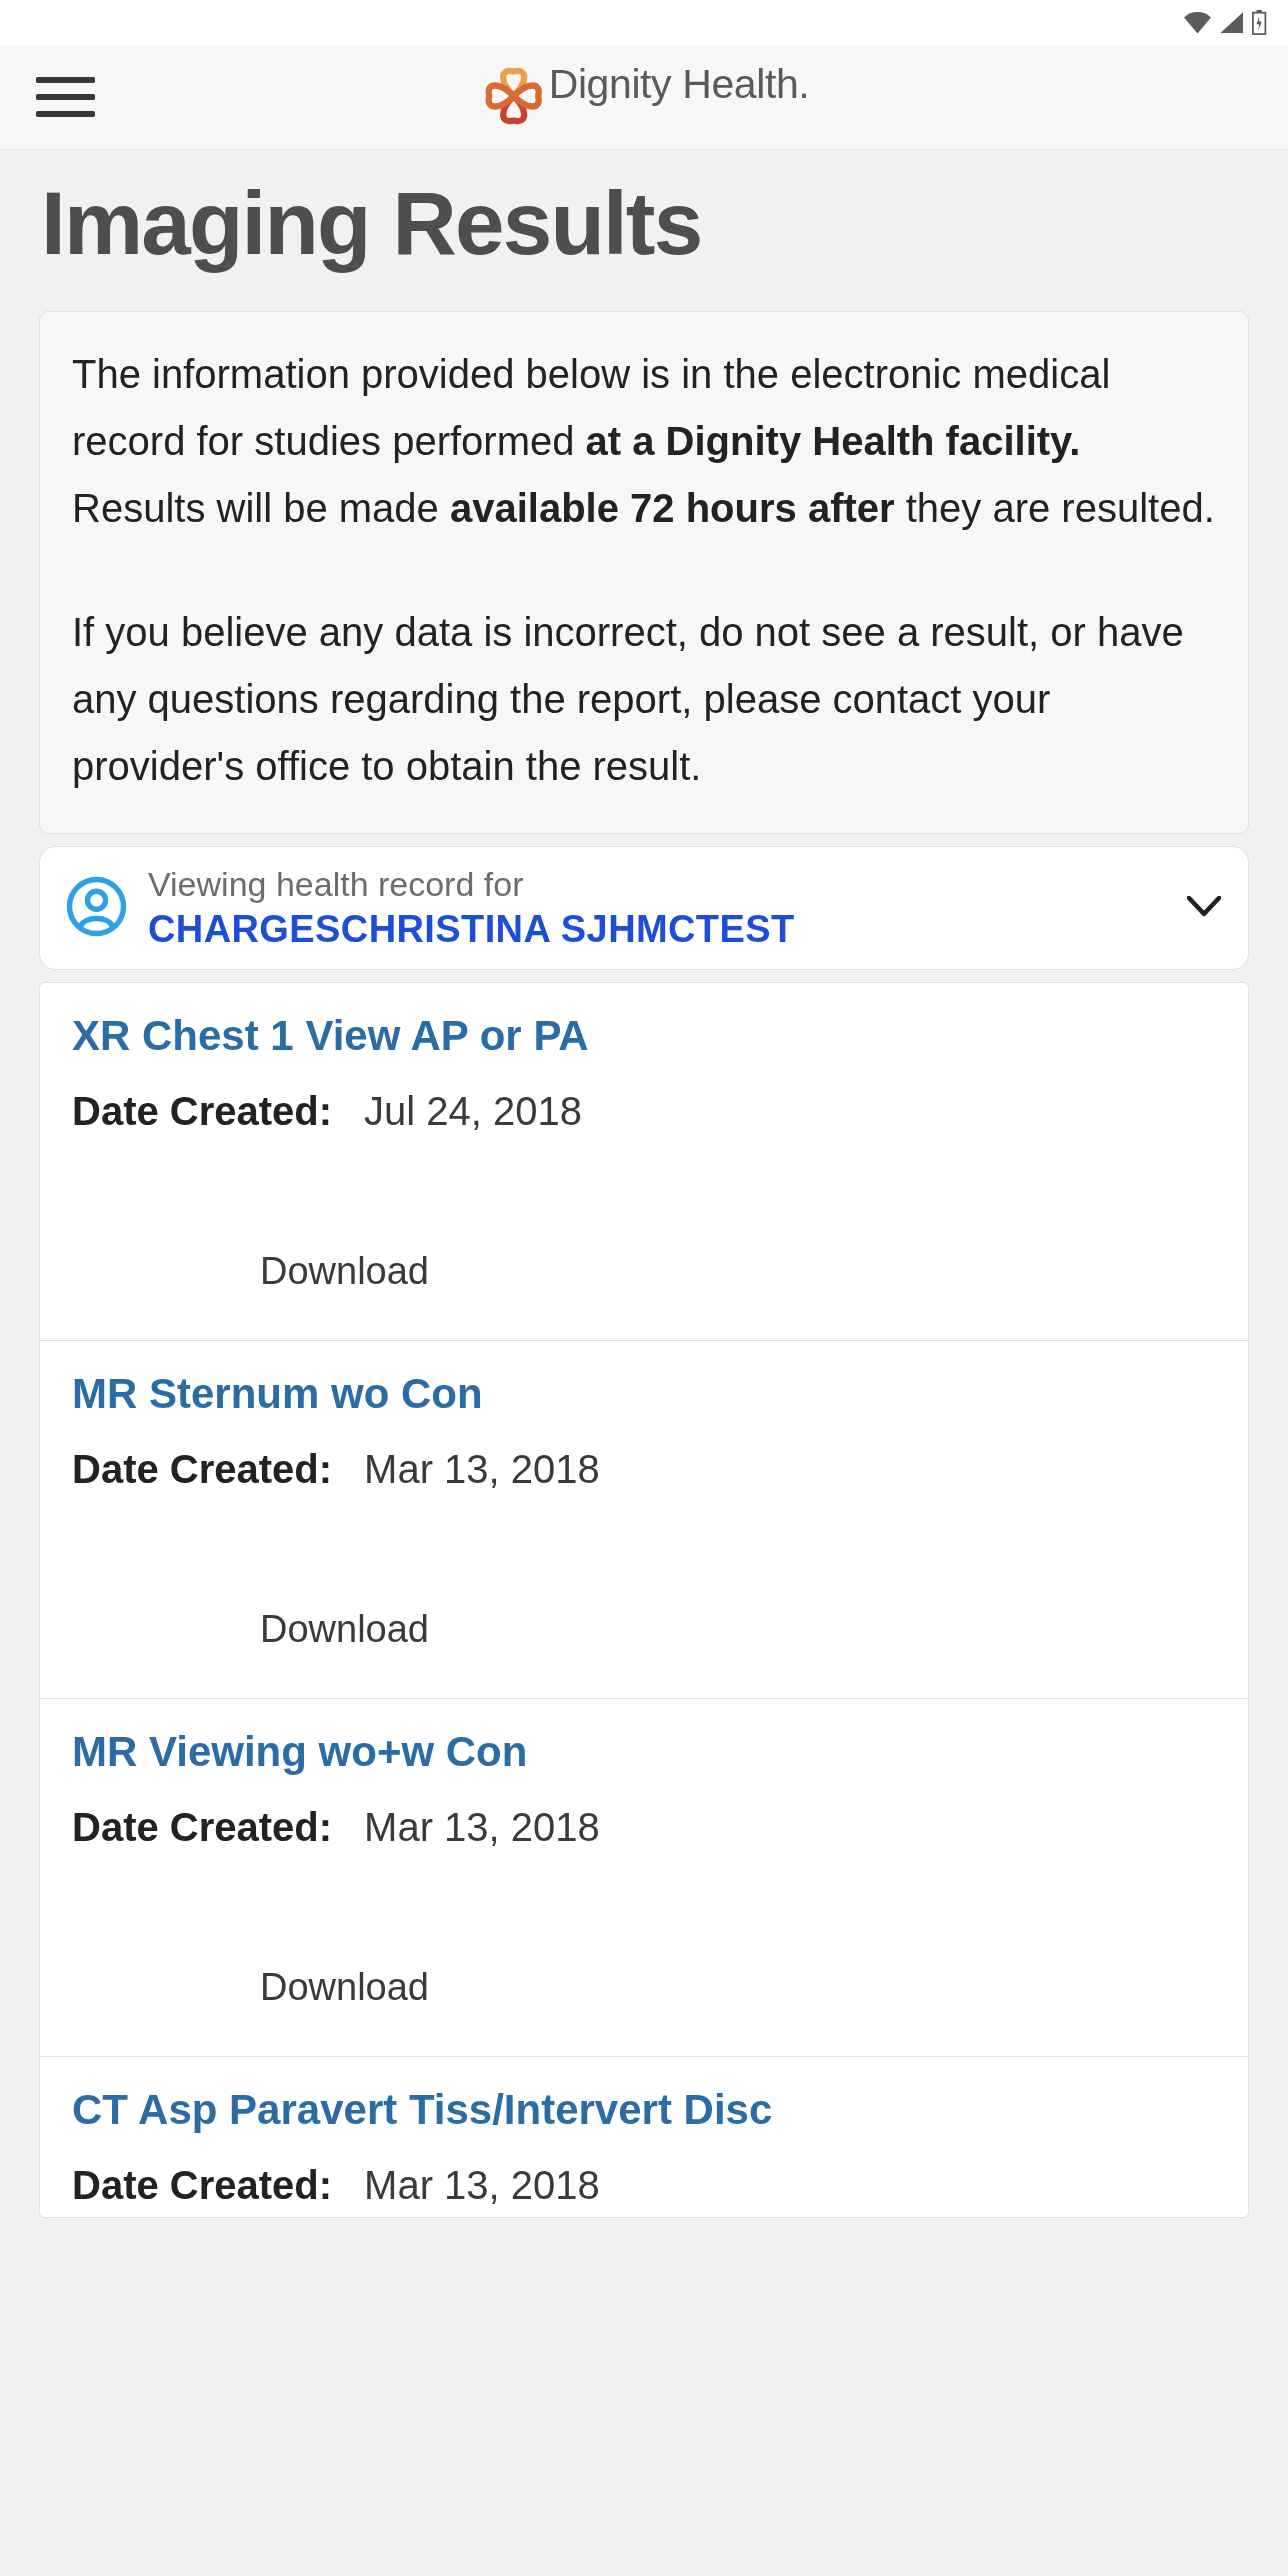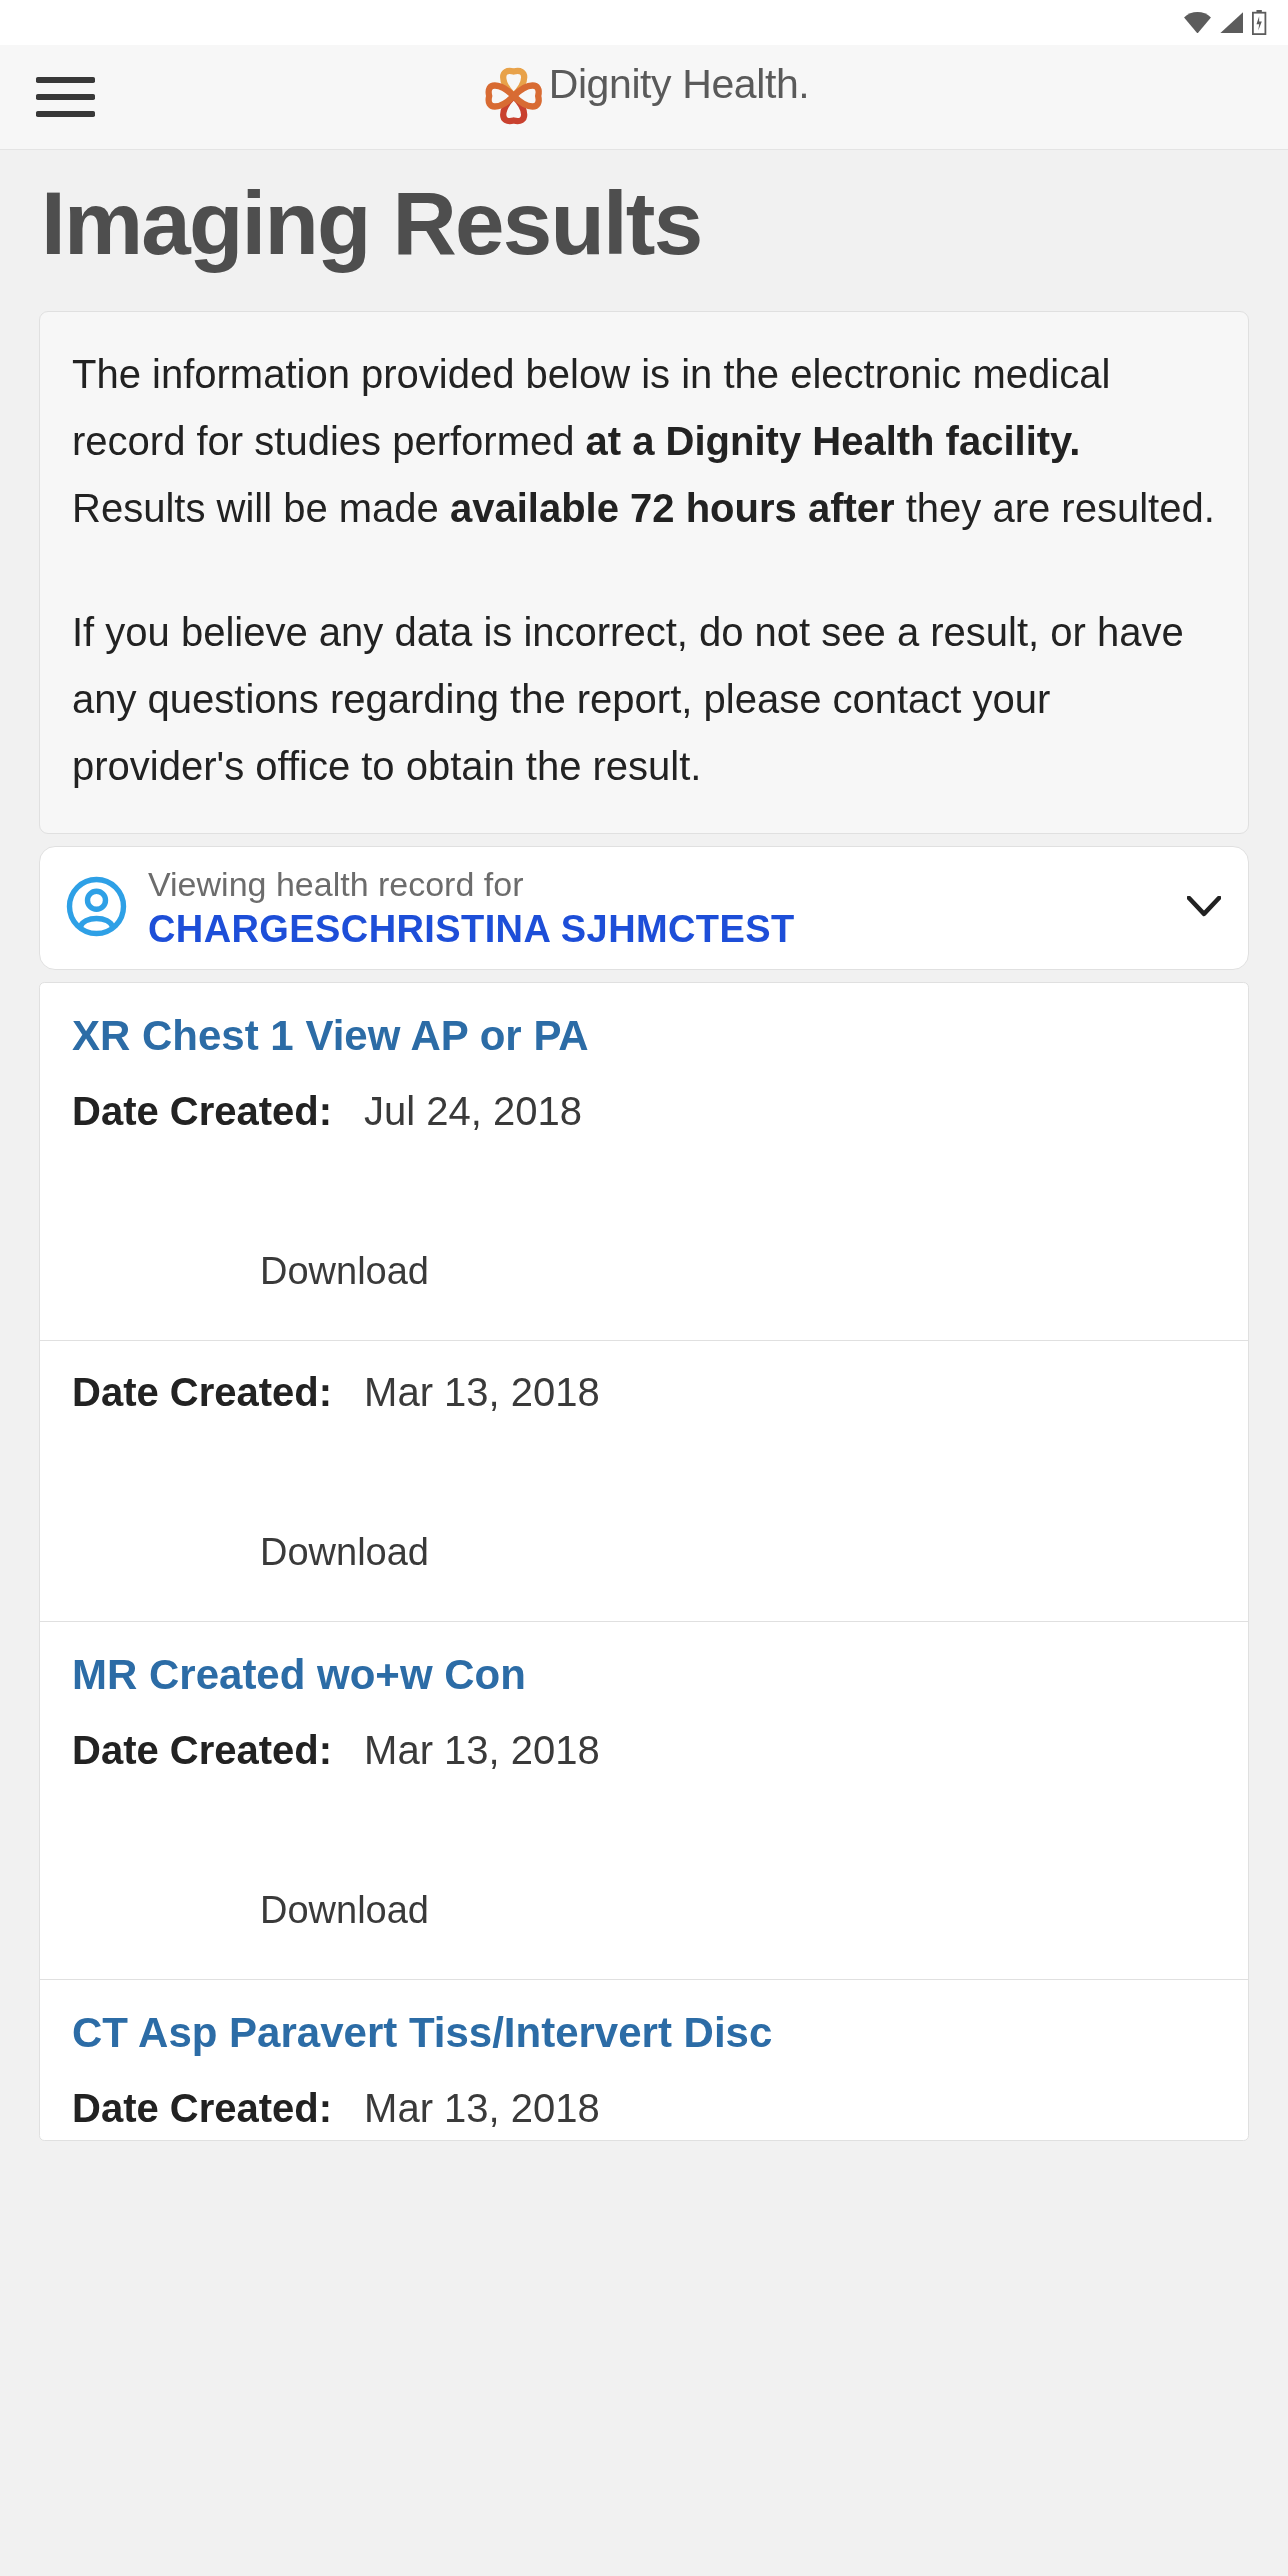--- a/index.html
+++ b/index.html
@@ -225,29 +225,30 @@
     <div class="result-item">
       <div class="result-title">XR Chest 1 View AP or PA</div>
       <div class="result-row">
         <span class="label">Date Created:</span>
         <span class="value">Jul 24, 2018</span>
       </div>
       <div class="download-link">Download</div>
     </div>
 
     <div class="result-item">
+      <div class="result-title">MR Sternum wo Con</div>
       <div class="result-row">
         <span class="label">Date Created:</span>
         <span class="value">Mar 13, 2018</span>
       </div>
       <div class="download-link">Download</div>
     </div>
 
     <div class="result-item">
-      <div class="result-title">MR Created wo+w Con</div>
+      <div class="result-title">MR Viewing wo+w Con</div>
       <div class="result-row">
         <span class="label">Date Created:</span>
         <span class="value">Mar 13, 2018</span>
       </div>
       <div class="download-link">Download</div>
     </div>
 
     <div class="result-item" style="padding-bottom:9px;">
       <div class="result-title">CT Asp Paravert Tiss/Intervert Disc</div>
       <div class="result-row">

